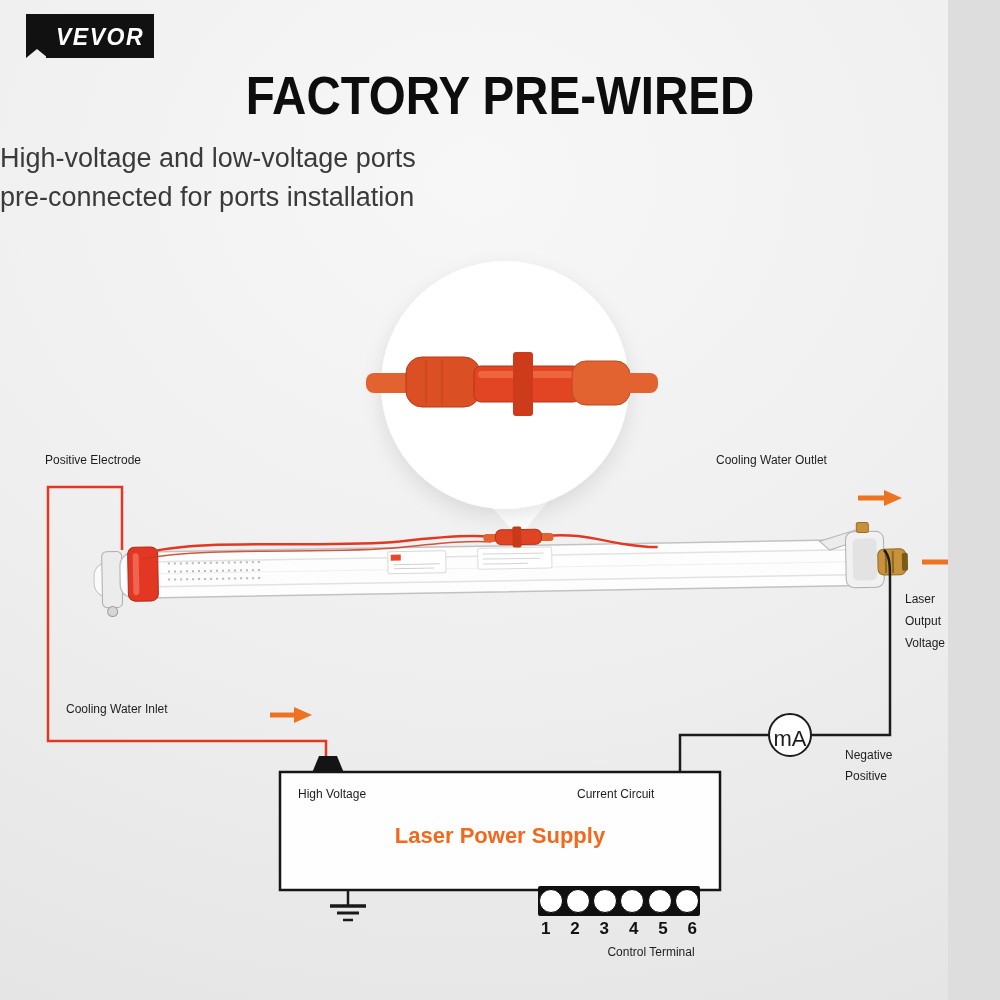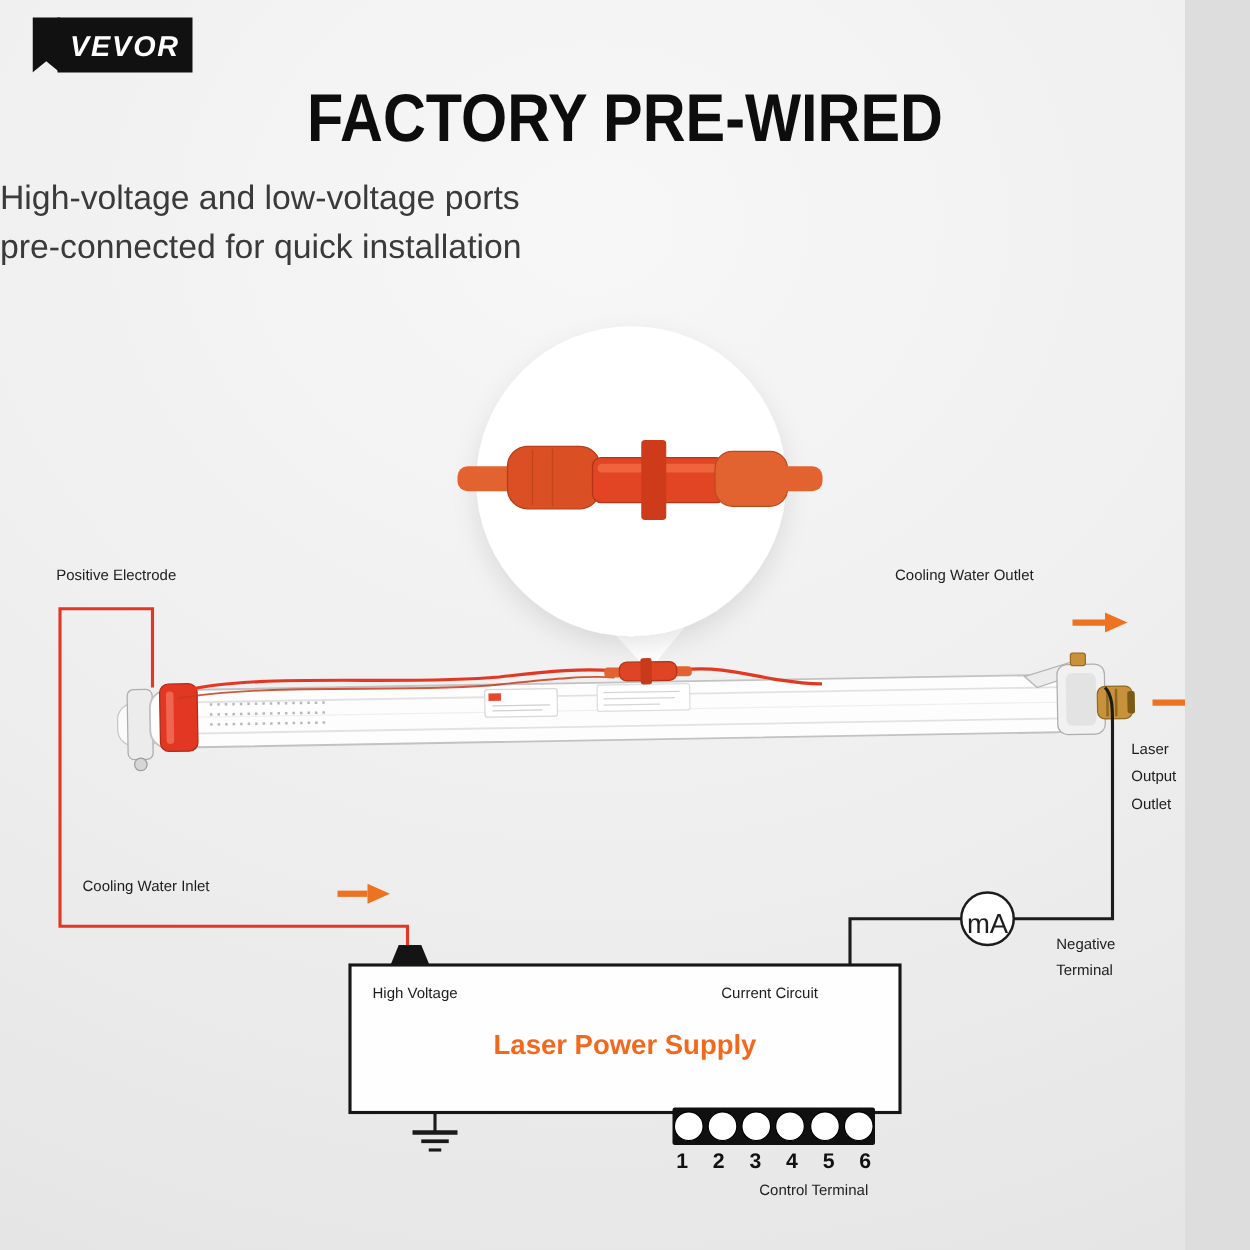--- a/index.html
+++ b/index.html
@@ -38,21 +38,21 @@
 <div class="stage">
 
   <svg class="logo" width="132" height="52" viewBox="0 0 132 52">
     <polygon points="0,6 22,6 22,50 11,41 0,50" fill="#111"></polygon>
     <rect x="20" y="6" width="108" height="44" fill="#111"></rect>
     <text x="74" y="37" text-anchor="middle" font-size="23" fill="#ffffff">VEVOR</text>
   </svg>
 
   <div class="title">FACTORY PRE-WIRED</div>
   <div class="subtitle" id="subtitle1">High-voltage and low-voltage ports</div>
-  <div class="subtitle" id="subtitle2">pre-connected for quick installation</div>
+  <div class="subtitle" id="subtitle2">pre-connected for ports installation</div>
 
   <svg class="diagram" width="1000" height="1000" viewBox="0 0 1000 1000">
     <defs>
       <filter id="softshadow" x="-30%" y="-30%" width="160%" height="160%">
         <feDropShadow dx="0" dy="8" stdDeviation="10" flood-color="#000000" flood-opacity="0.10"></feDropShadow>
       </filter>
     </defs>
 
     <polygon points="450,462 580,462 519,537" fill="#ffffff" opacity="0.95"></polygon>
 
@@ -165,28 +165,28 @@
     </g>
   </svg>
 
   <div class="lbl" id="lbl-positive">Positive Electrode</div>
   <div class="lbl" id="lbl-outlet">Cooling Water Outlet</div>
   <div class="lbl" id="lbl-inlet">Cooling Water Inlet</div>
 
   <div class="lbl" id="lbl-laser">
     <div>Laser</div>
     <div>Output</div>
-    <div>Outlet</div>
+    <div>Voltage</div>
   </div>
 
   <div class="lbl" id="lbl-ma">mA</div>
 
   <div class="lbl" id="lbl-negative">
     <div>Negative</div>
-    <div>Terminal</div>
+    <div>Positive</div>
   </div>
 
   <div class="lbl" id="lbl-hv">High Voltage</div>
   <div class="lbl" id="lbl-cc">Current Circuit</div>
   <div class="lbl" id="psu-title">Laser Power Supply</div>
 
   <div class="lbl" id="terminal-numbers">
     <span>1</span>
     <span>2</span>
     <span>3</span>

